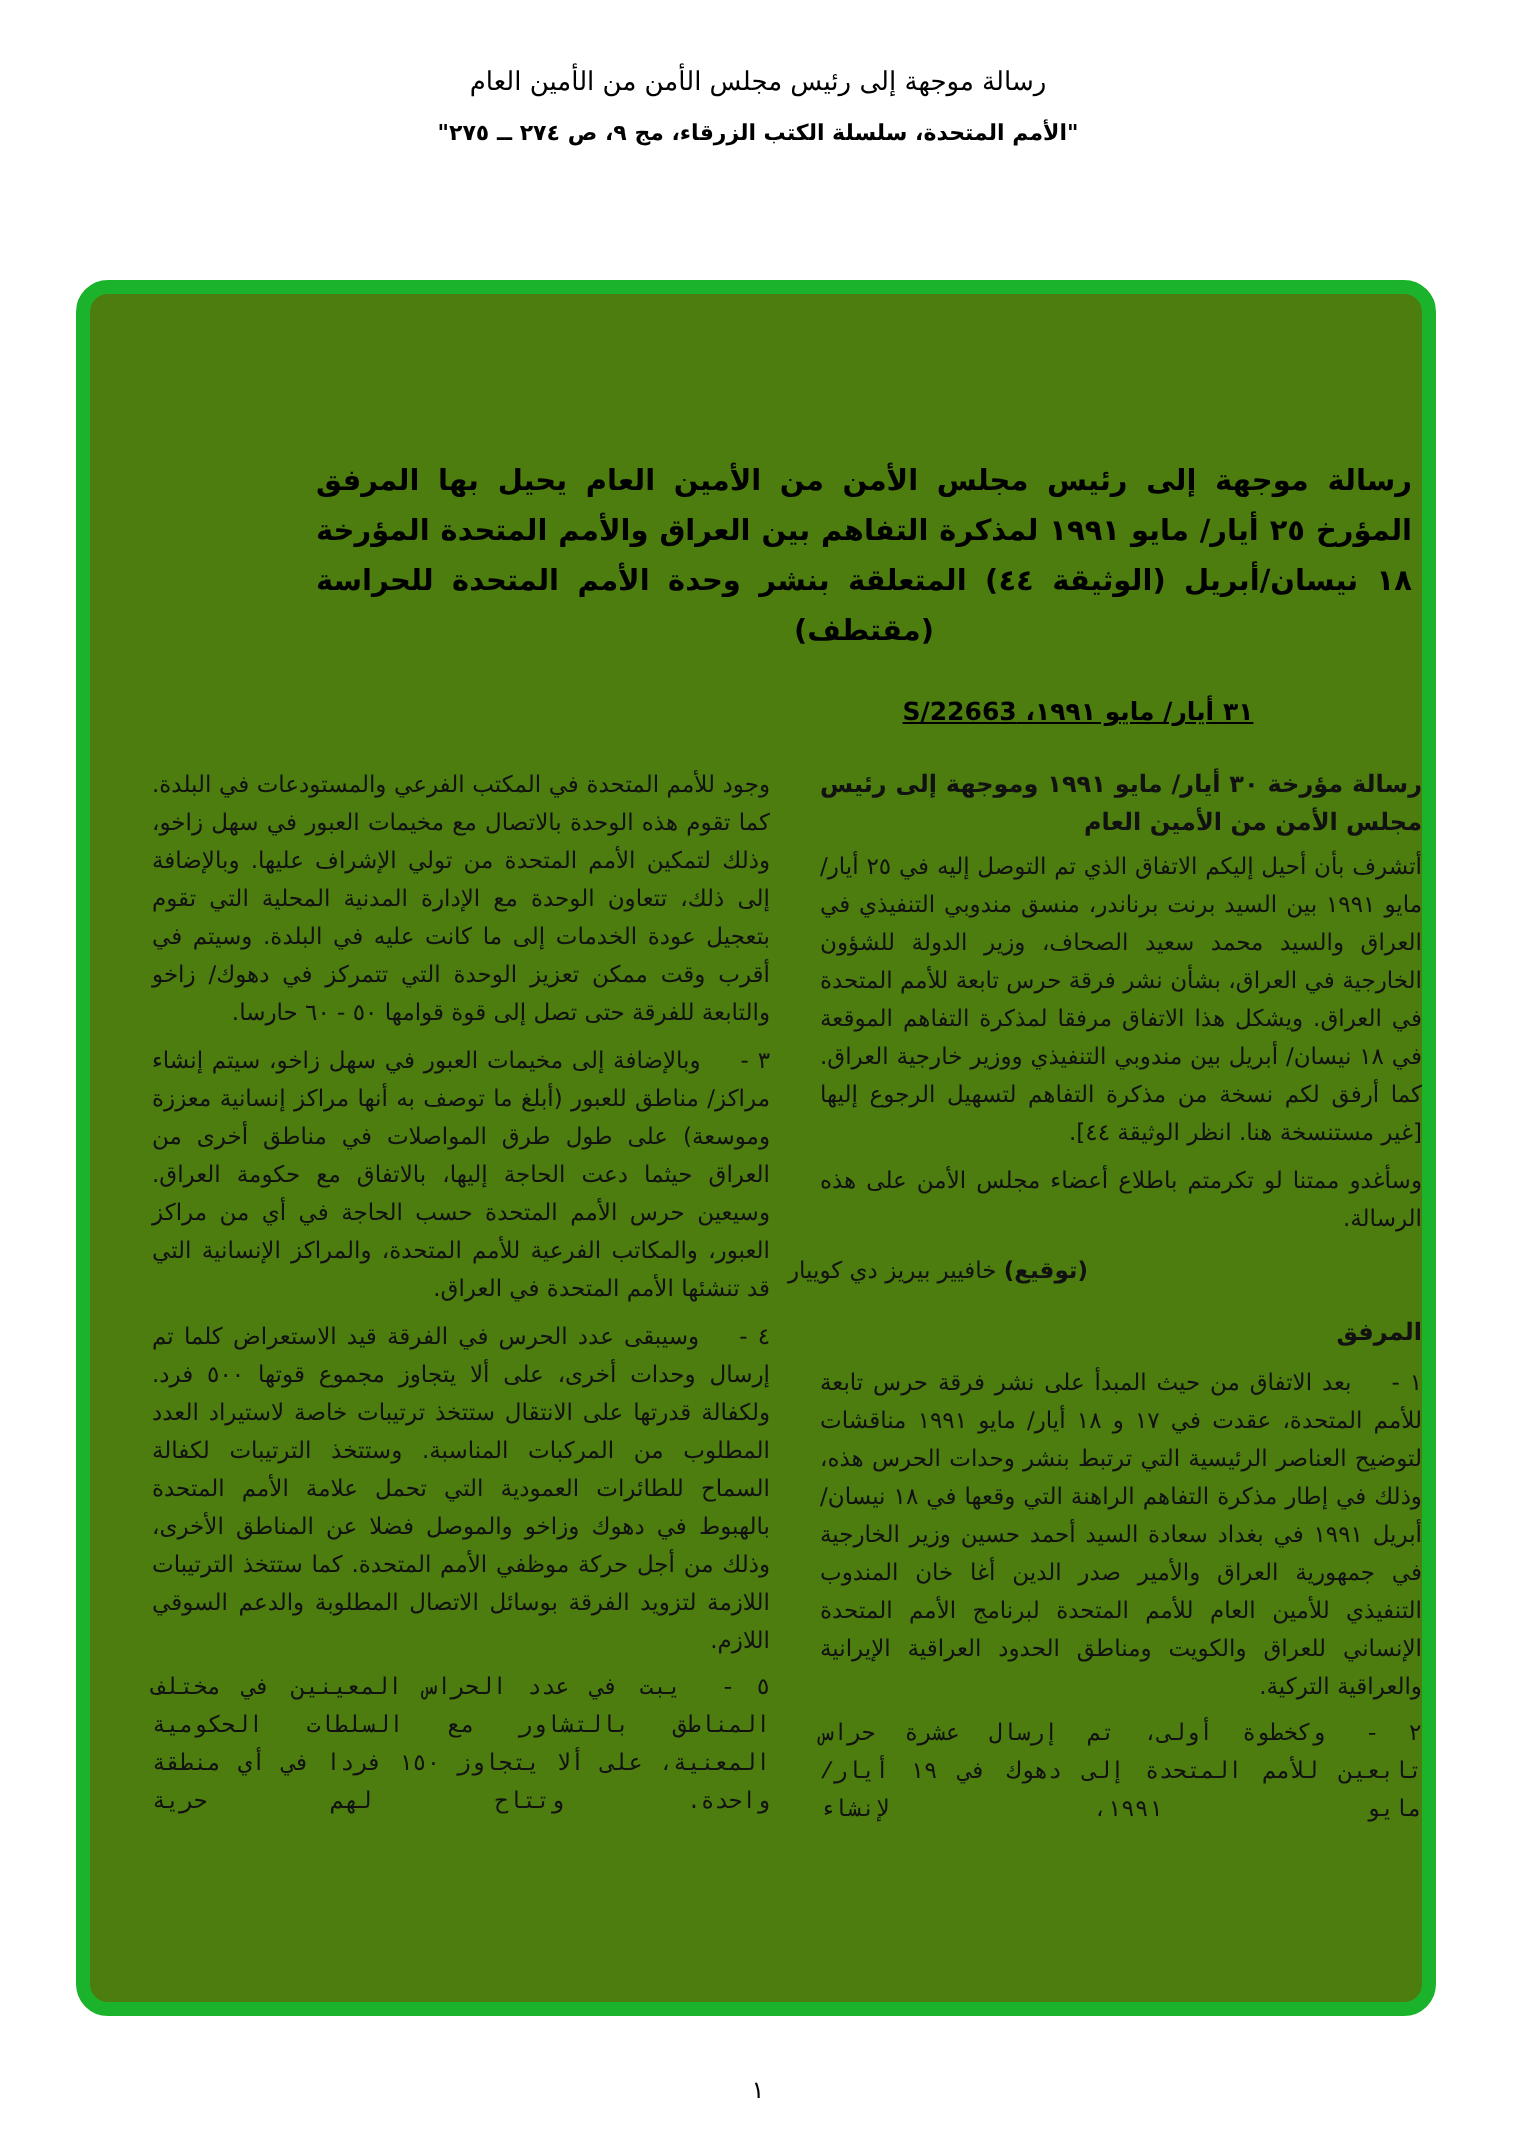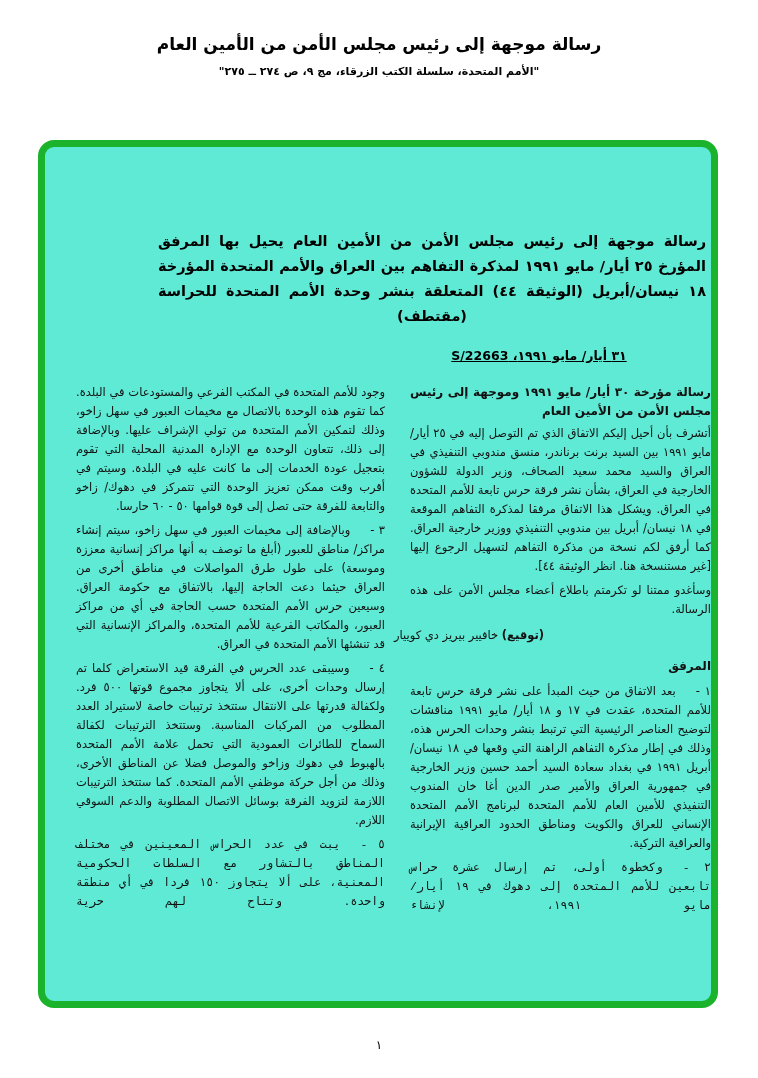--- a/index.html
+++ b/index.html
@@ -3,28 +3,28 @@
 <meta charset="utf-8">
 <style>
   html,body { margin:0; padding:0; background:#ffffff; }
   .page {
     position:relative; width:758px; height:1078px; background:#ffffff;
     font-family:"DejaVu Sans", sans-serif; color:#000;
   }
 
   
   .header { position:absolute; top:34px; left:0; width:100%; text-align:center; direction:rtl; }
-  .header-line1 { font-size:17px; font-weight:bold; letter-spacing:.2px; }
+  .header-line1 { font-size:13px; font-weight:normal; letter-spacing:.2px; }
   .header-line2 { font-size:15px; font-weight:bold; margin-top:13px; }
   .header-line3 { font-size:11px; font-weight:bold; margin-top:11px; }
 
   
   .doc-frame {
     position:absolute; left:38px; top:140px; width:666px; height:854px;
-    border:7px solid #1cb32c; border-radius:16px; background:#5eead4; overflow:hidden;
+    border:7px solid #1cb32c; border-radius:16px; background:#4d7c0f; overflow:hidden;
   }
 
   
   .doc-title {
     position:absolute; top:82px; right:5px; width:548px;
     direction:rtl; font-weight:bold; font-size:14.5px; line-height:25px;
     text-align:justify; text-align-last:center;
   }
 
   

